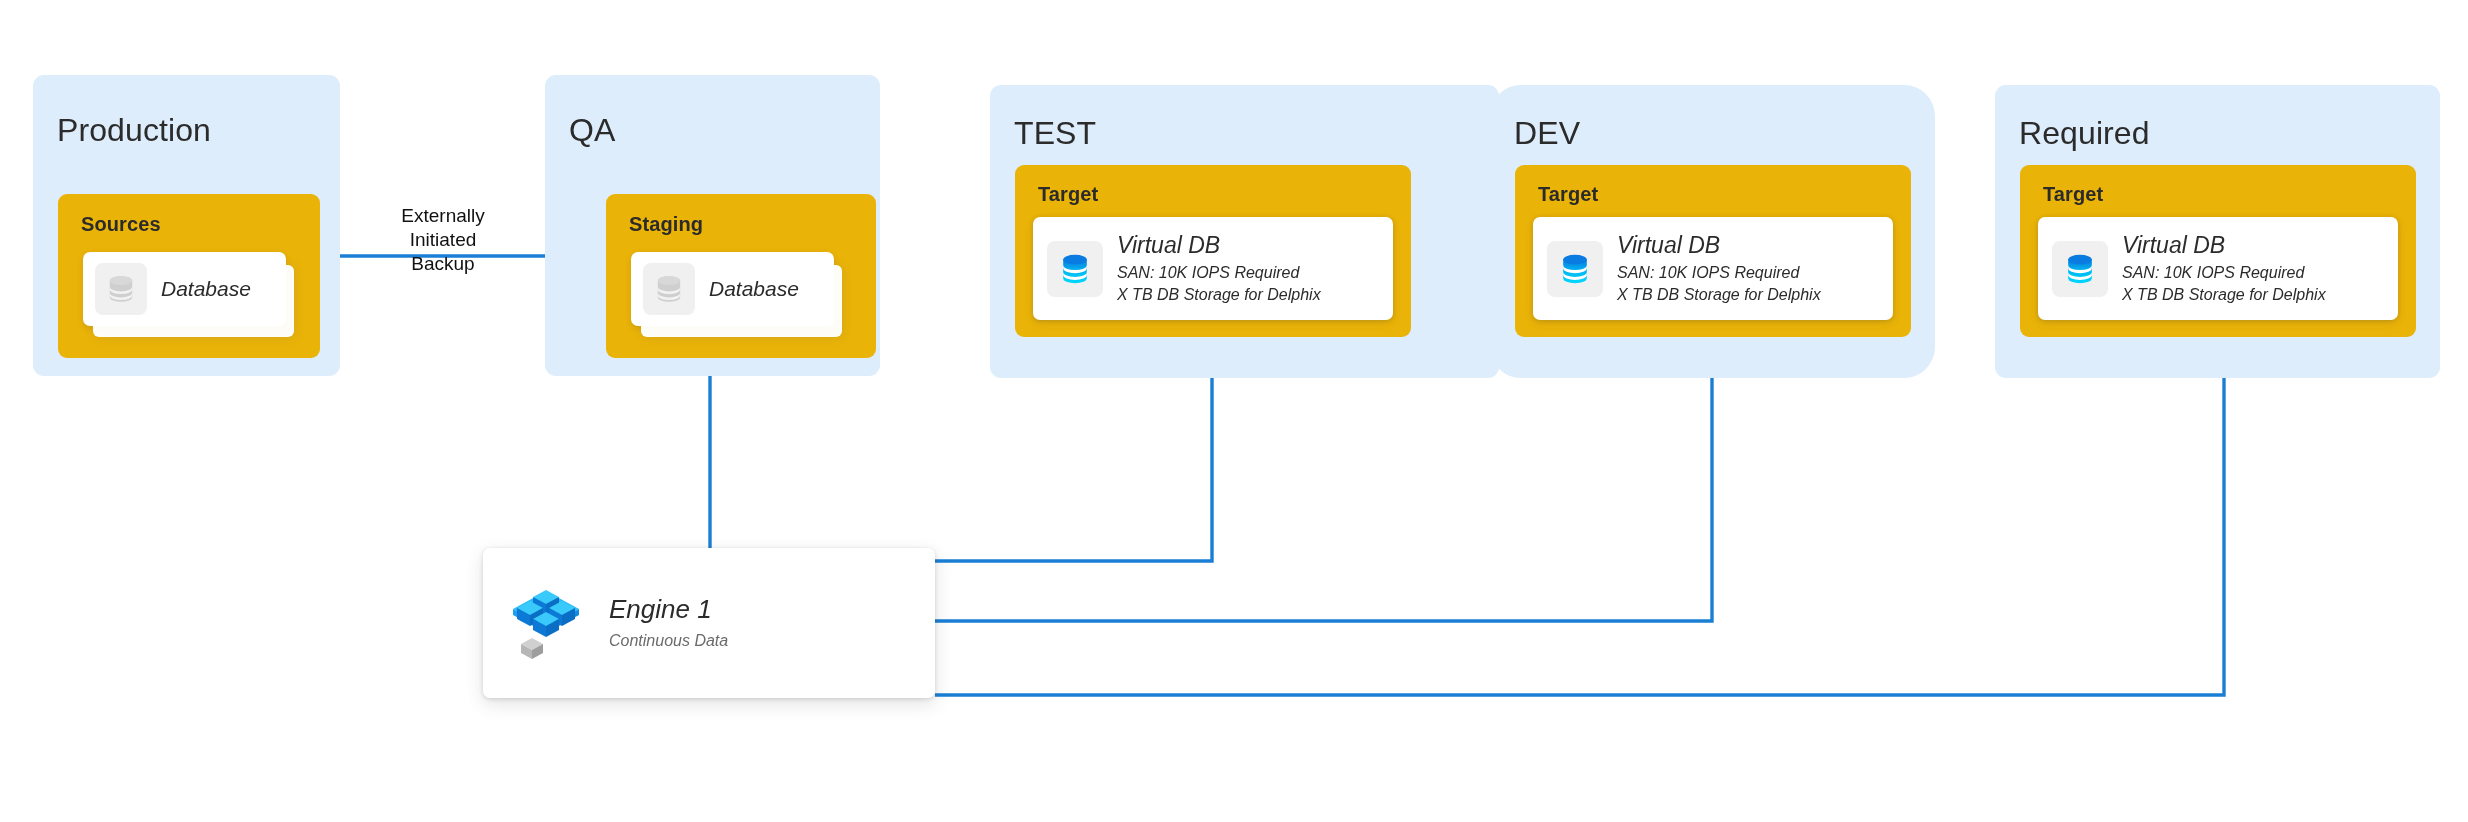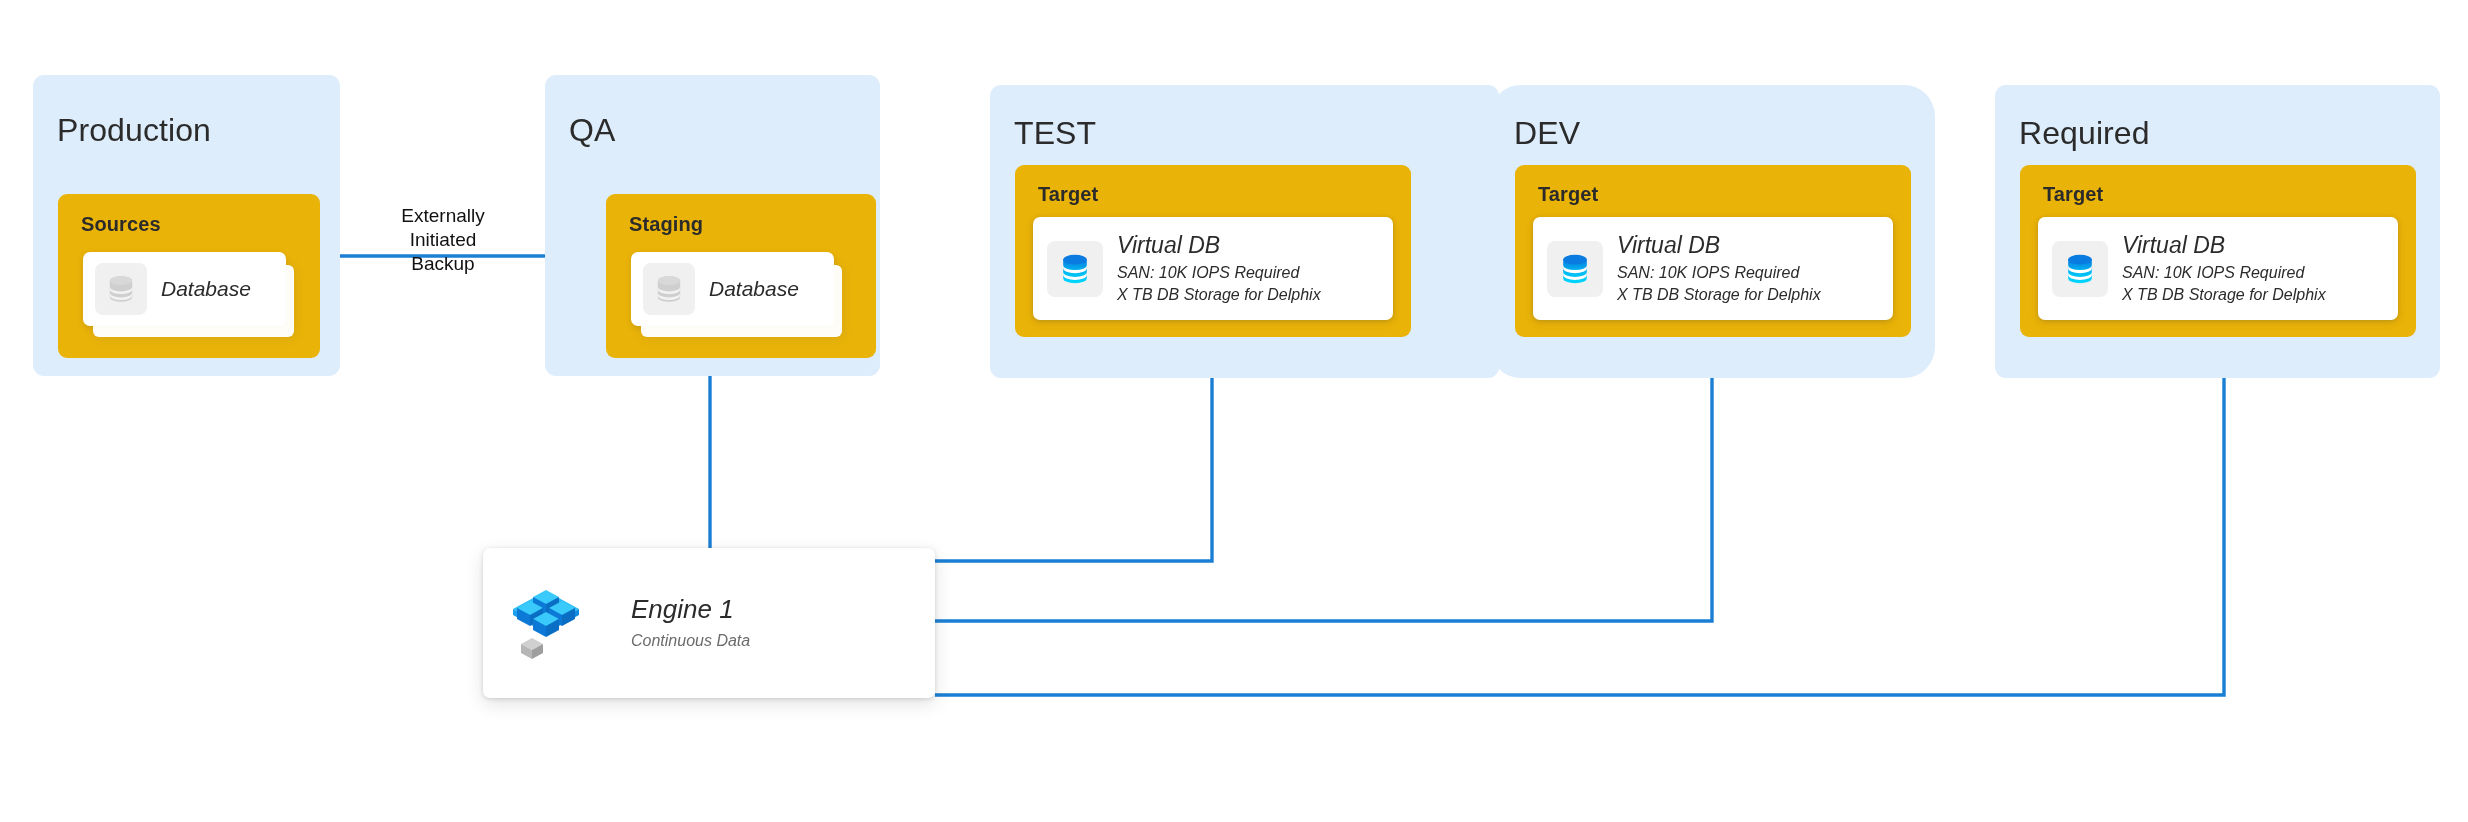--- a/index.html
+++ b/index.html
@@ -77,21 +77,20 @@
                 10px 13px 9px rgba(130,120,80,.16),
                 0 2px 6px rgba(60,60,60,.16);
   }
   .node-card.flat {
     box-shadow: 0 1px 4px rgba(60,60,60,.20),
                 0 3px 10px rgba(60,60,60,.10);
   }
   .node-card.engine {
     box-shadow: 0 1px 4px rgba(60,60,60,.18),
                 0 6px 18px rgba(60,60,60,.14);
-    gap: 22px;
   }
 
   .icon-tile {
     flex: 0 0 auto;
     background: #f0f0f0;
     border-radius: 8px;
     display: flex;
     align-items: center;
     justify-content: center;
   }

